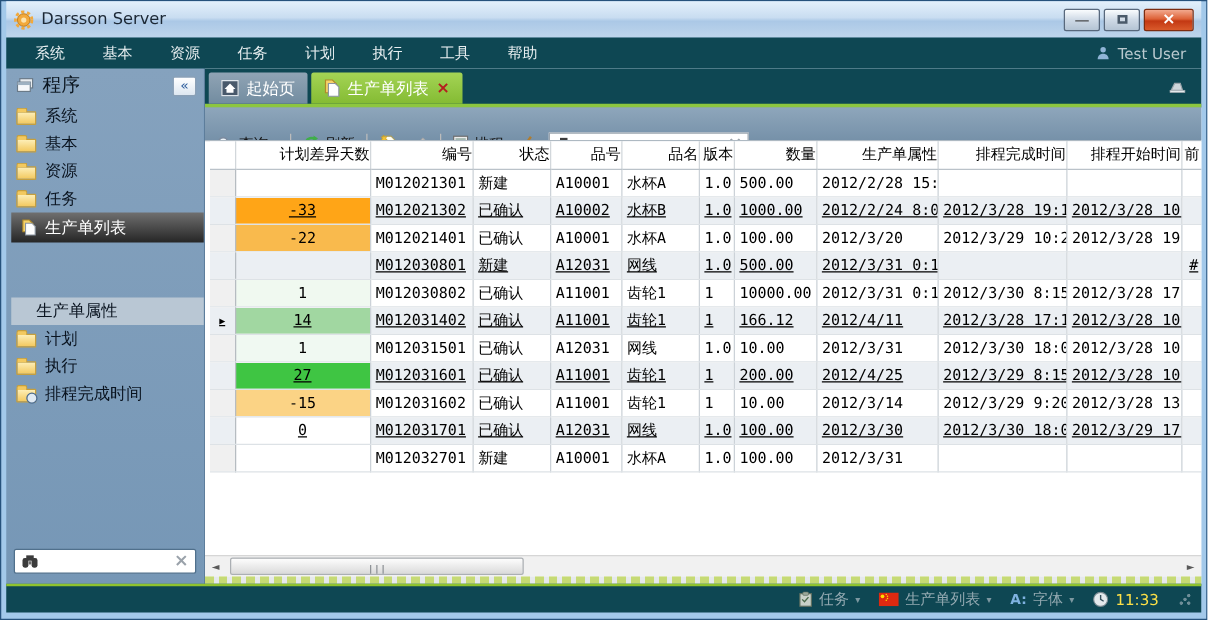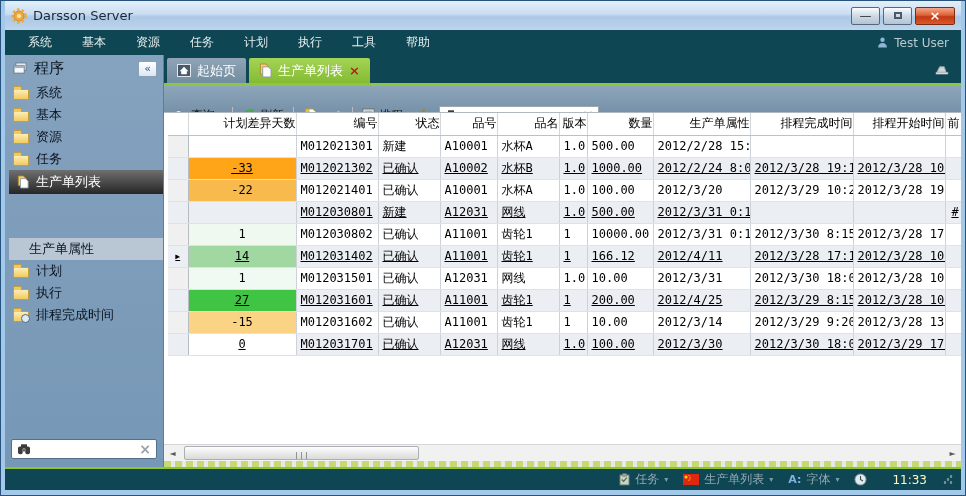--- a/index.html
+++ b/index.html
@@ -116,21 +116,21 @@
 
   .dash-strip { height:6px; flex:none;
                 background:repeating-linear-gradient(90deg,#c6da74 0 7px,#e6e9ec 7px 11px); }
 
   
   .statusbar { height:23px; flex:none; background:#0e4753; border-top:2px solid #8fc32f;
                display:flex; align-items:center; justify-content:flex-end; gap:15px;
                padding:0 8px; font-size:12px; color:#93a9b1; }
   .sb-stat { display:flex; align-items:center; gap:5px; cursor:pointer; white-space:nowrap; }
   .stat-caret { font-size:8px; color:#7d98a1; }
-  .stat-time { color:#fef9c3;margin-left:20px; }
+  .stat-time { color:#fde047; }
   .font-glyph { color:#7fb2e0; font-weight:bold; font-size:11px; }
   .grip { width:11px; height:11px; flex:none;
           background:
             radial-gradient(circle at 9px 2.5px,#6f8e98 1.1px,transparent 1.6px),
             radial-gradient(circle at 9px 8.5px,#6f8e98 1.1px,transparent 1.6px),
             radial-gradient(circle at 3px 8.5px,#6f8e98 1.1px,transparent 1.6px),
             radial-gradient(circle at 6px 5.5px,#6f8e98 1.1px,transparent 1.6px); }
 
   svg { display:block; }
 </style>
@@ -520,20 +520,34 @@
                 <td class="diff" style="background: rgb(255, 255, 255);">0</td>
                 <td>M012031701</td>
                 <td>已确认</td>
                 <td>A12031</td>
                 <td>网线</td>
                 <td>1.0</td>
                 <td class="qty">100.00</td>
                 <td>2012/3/30</td>
                 <td>2012/3/30 18:00</td>
                 <td>2012/3/29 17:46</td>
+                <td></td>
+              </tr>
+              <tr>
+                <td class="sel"></td>
+                <td class="diff"></td>
+                <td>M012032701</td>
+                <td>新建</td>
+                <td>A10001</td>
+                <td>水杯A</td>
+                <td>1.0</td>
+                <td class="qty">100.00</td>
+                <td>2012/3/31</td>
+                <td></td>
+                <td></td>
                 <td></td>
               </tr>
             </tbody>
         </table>
       </div>
 
       <div class="hscroll">
         <span class="hs-btn hs-left">◄</span>
         <span class="hs-thumb">
           <span class="hs-grip"><i></i><i></i><i></i></span>

